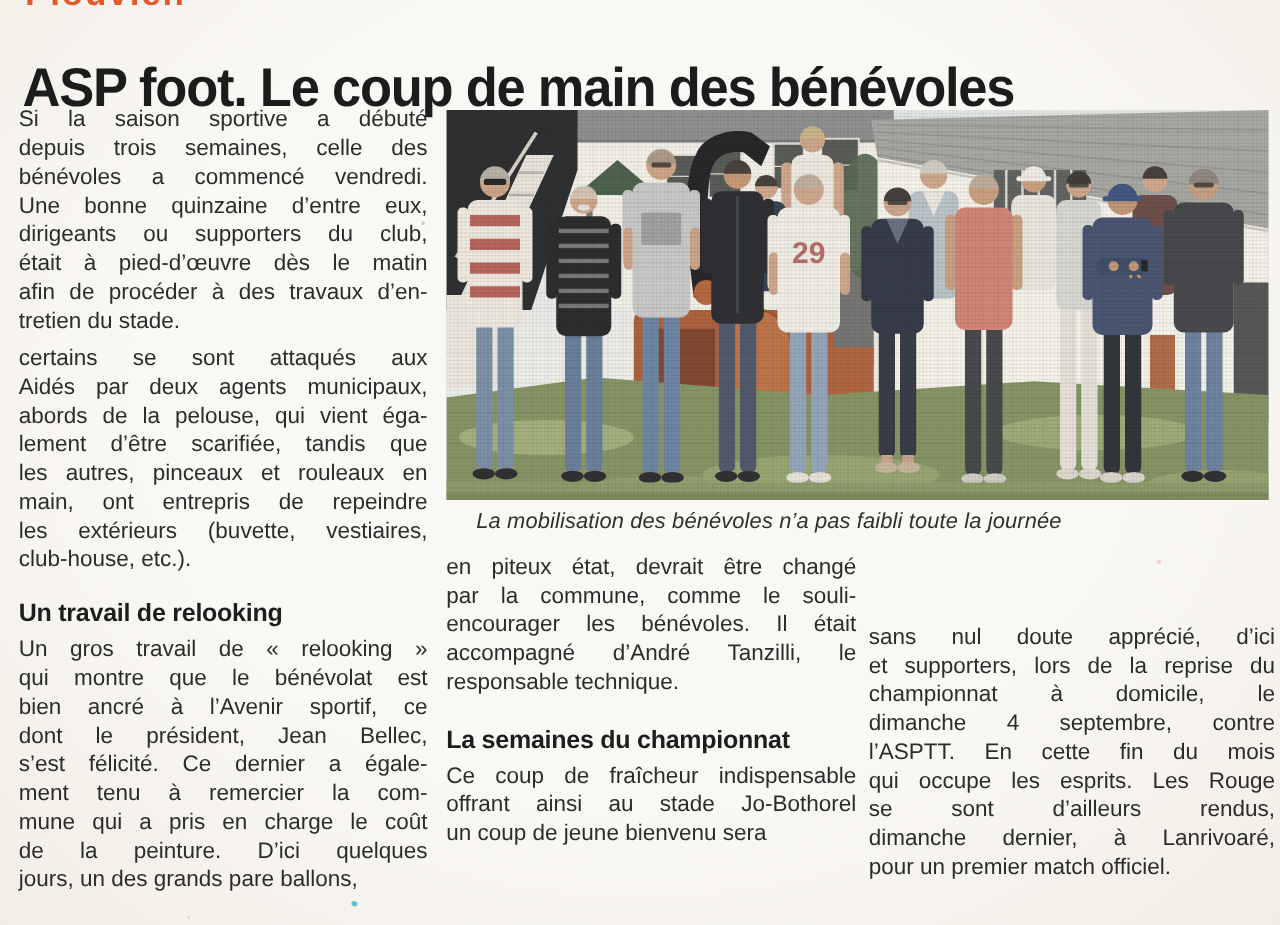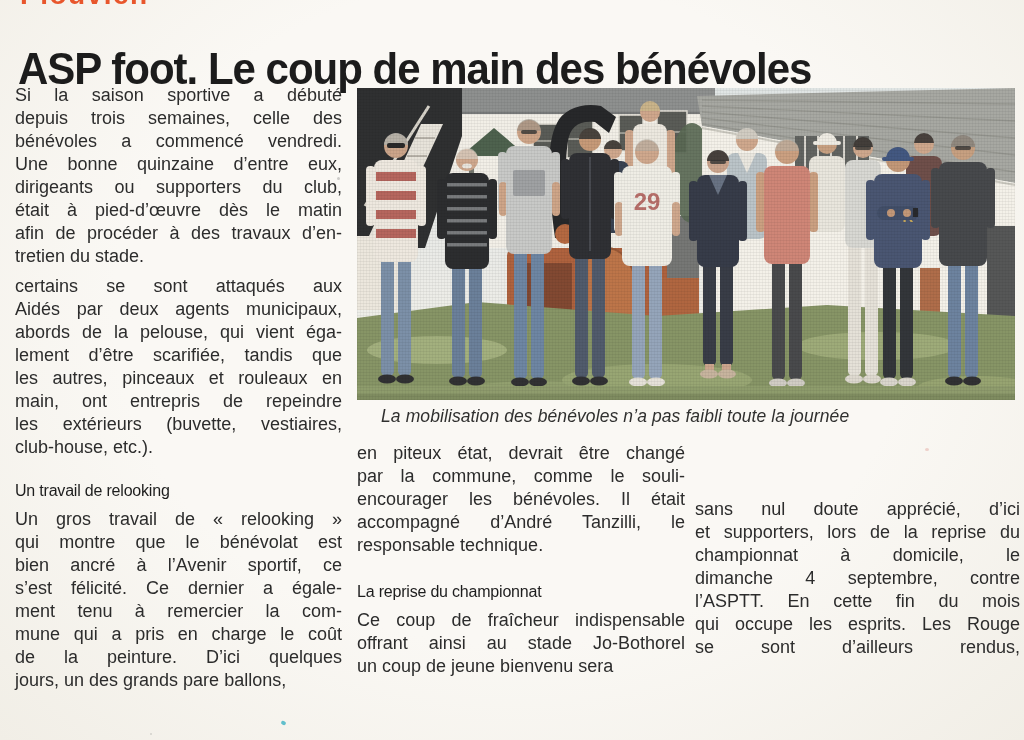--- a/index.html
+++ b/index.html
@@ -27,21 +27,21 @@
     transform:scaleY(1.04);transform-origin:left top;
   }
   .col{position:absolute;font-size:18px;line-height:23px;color:#2c2c2c;}
   .col-left{left:15px;top:84px;width:327px;}
   .col-mid{left:357px;top:442px;width:328px;}
   .col-right{left:695px;top:458px;width:325px;margin-top:40px;}
   .par{margin:0;}
   .par .line{text-align:justify;text-align-last:justify;white-space:normal;}
   .par .line.last{text-align-last:left;}
   .subhead{
-    font-size:16px;font-weight:normal;color:#1d1d1d;letter-spacing:-0.2px;
+    font-size:20px;font-weight:bold;color:#1d1d1d;letter-spacing:-0.2px;
     margin:0;line-height:24px;
   }
   .col-left .par2{margin-top:7px;}
   .col-left .subhead{margin-top:20px;}
   .col-left .par3{margin-top:5px;}
   .col-mid .subhead{margin-top:23px;}
   .col-mid .par2{margin-top:5px;}
   .photo-wrap{
     position:absolute;left:357px;top:88px;width:658px;height:312px;
     overflow:hidden;background:#e8ebe7;
@@ -94,20 +94,21 @@
         <div class="line">les autres, pinceaux et rouleaux en</div>
         <div class="line">main, ont entrepris de repeindre</div>
         <div class="line">les extérieurs (buvette, vestiaires,</div>
         <div class="line last">club-house, etc.).</div>
       </div>
     <h2 class="subhead">Un travail de relooking</h2>
     <div class="par par3">
         <div class="line">Un gros travail de « relooking »</div>
         <div class="line">qui montre que le bénévolat est</div>
         <div class="line">bien ancré à l’Avenir sportif, ce</div>
+        <div class="line">dont le président, Jean Bellec,</div>
         <div class="line">s’est félicité. Ce dernier a égale-</div>
         <div class="line">ment tenu à remercier la com-</div>
         <div class="line">mune qui a pris en charge le coût</div>
         <div class="line">de la peinture. D’ici quelques</div>
         <div class="line last">jours, un des grands pare ballons,</div>
       </div>
   </div>
 
   <div class="photo-wrap">
     <svg id="photo-svg" width="658" height="312" viewBox="0 0 658 312" preserveAspectRatio="none">
@@ -359,37 +360,39 @@
   <div class="caption">La mobilisation des bénévoles n’a pas faibli toute la journée</div>
 
   <div class="col col-mid">
     <div class="par par1">
         <div class="line">en piteux état, devrait être changé</div>
         <div class="line">par la commune, comme le souli-</div>
         <div class="line">encourager les bénévoles. Il était</div>
         <div class="line">accompagné d’André Tanzilli, le</div>
         <div class="line last">responsable technique.</div>
       </div>
-    <h2 class="subhead">La reprise du championnat</h2>
+    <h2 class="subhead">La semaines du championnat</h2>
     <div class="par par2">
         <div class="line">Ce coup de fraîcheur indispensable</div>
         <div class="line">offrant ainsi au stade Jo-Bothorel</div>
         <div class="line last">un coup de jeune bienvenu sera</div>
       </div>
   </div>
 
   <div class="col col-right">
     <div class="par par1">
         <div class="line">sans nul doute apprécié, d’ici</div>
         <div class="line">et supporters, lors de la reprise du</div>
         <div class="line">championnat à domicile, le</div>
         <div class="line">dimanche 4 septembre, contre</div>
         <div class="line">l’ASPTT. En cette fin du mois</div>
         <div class="line">qui occupe les esprits. Les Rouge</div>
         <div class="line">se sont d’ailleurs rendus,</div>
+        <div class="line">dimanche dernier, à Lanrivoaré,</div>
+        <div class="line last">pour un premier match officiel.</div>
       </div>
   </div>
 
   <div class="speck speck-cyan"></div>
   <div class="speck speck-g1"></div>
   <div class="speck speck-g2"></div>
   <div class="speck speck-g3"></div>
 </div>
 
 </body></html>

